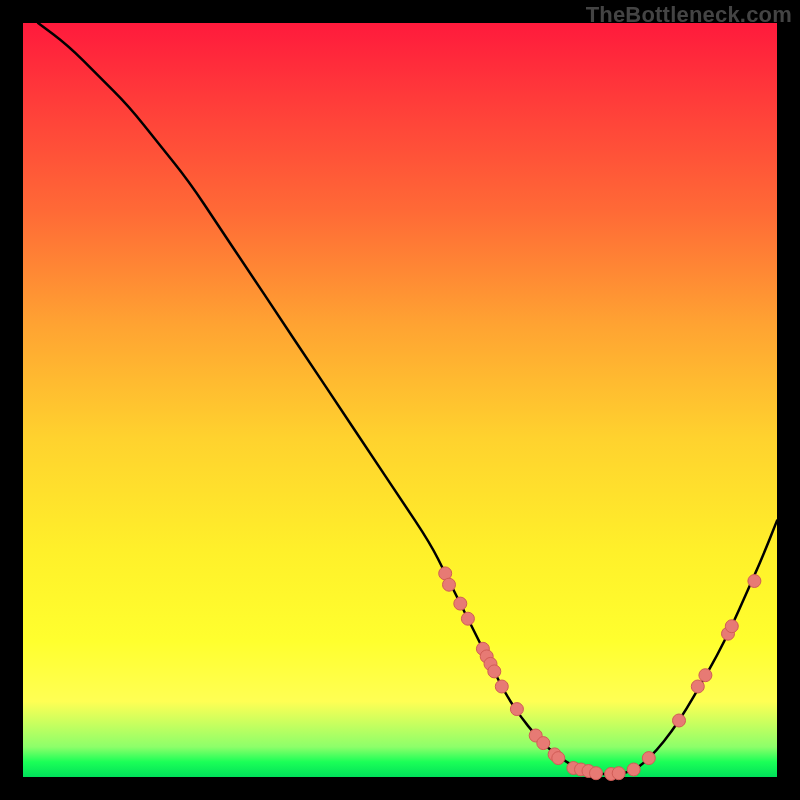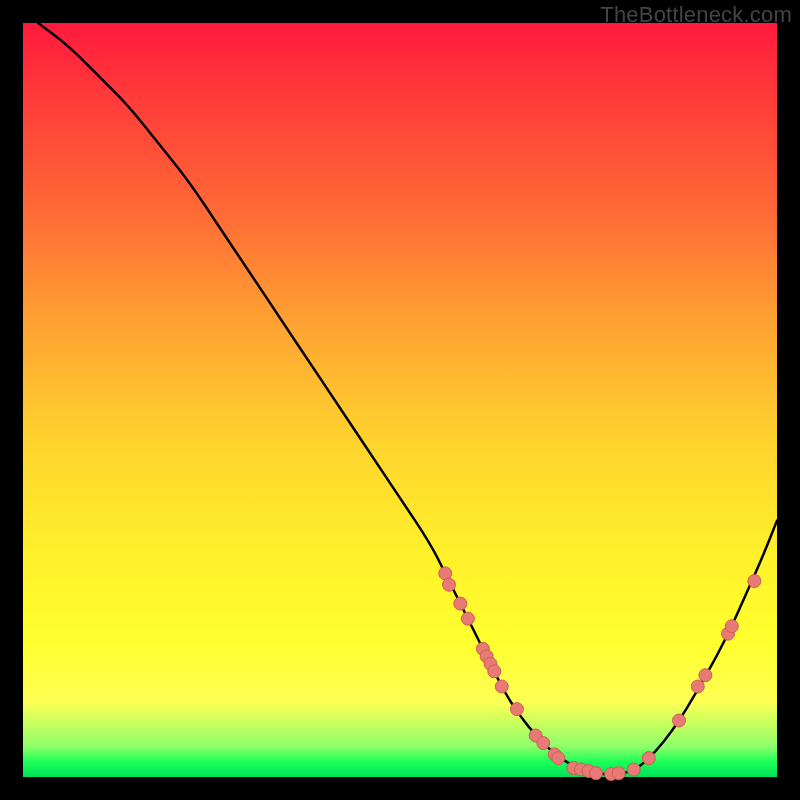--- a/index.html
+++ b/index.html
@@ -40,21 +40,21 @@
       #1bff57 98%,
       #00e05a 100%
     );
   }
   .watermark {
     position: absolute;
     top: 2px;
     right: 8px;
     color: #444;
     font-size: 22px;
-    font-weight: normal;
+    font-weight: bold;
     letter-spacing: 0.2px;
     user-select: none;
   }
   svg.curve {
     position: absolute;
     left: 0;
     top: 0;
     width: 754px;
     height: 754px;
     overflow: visible;

